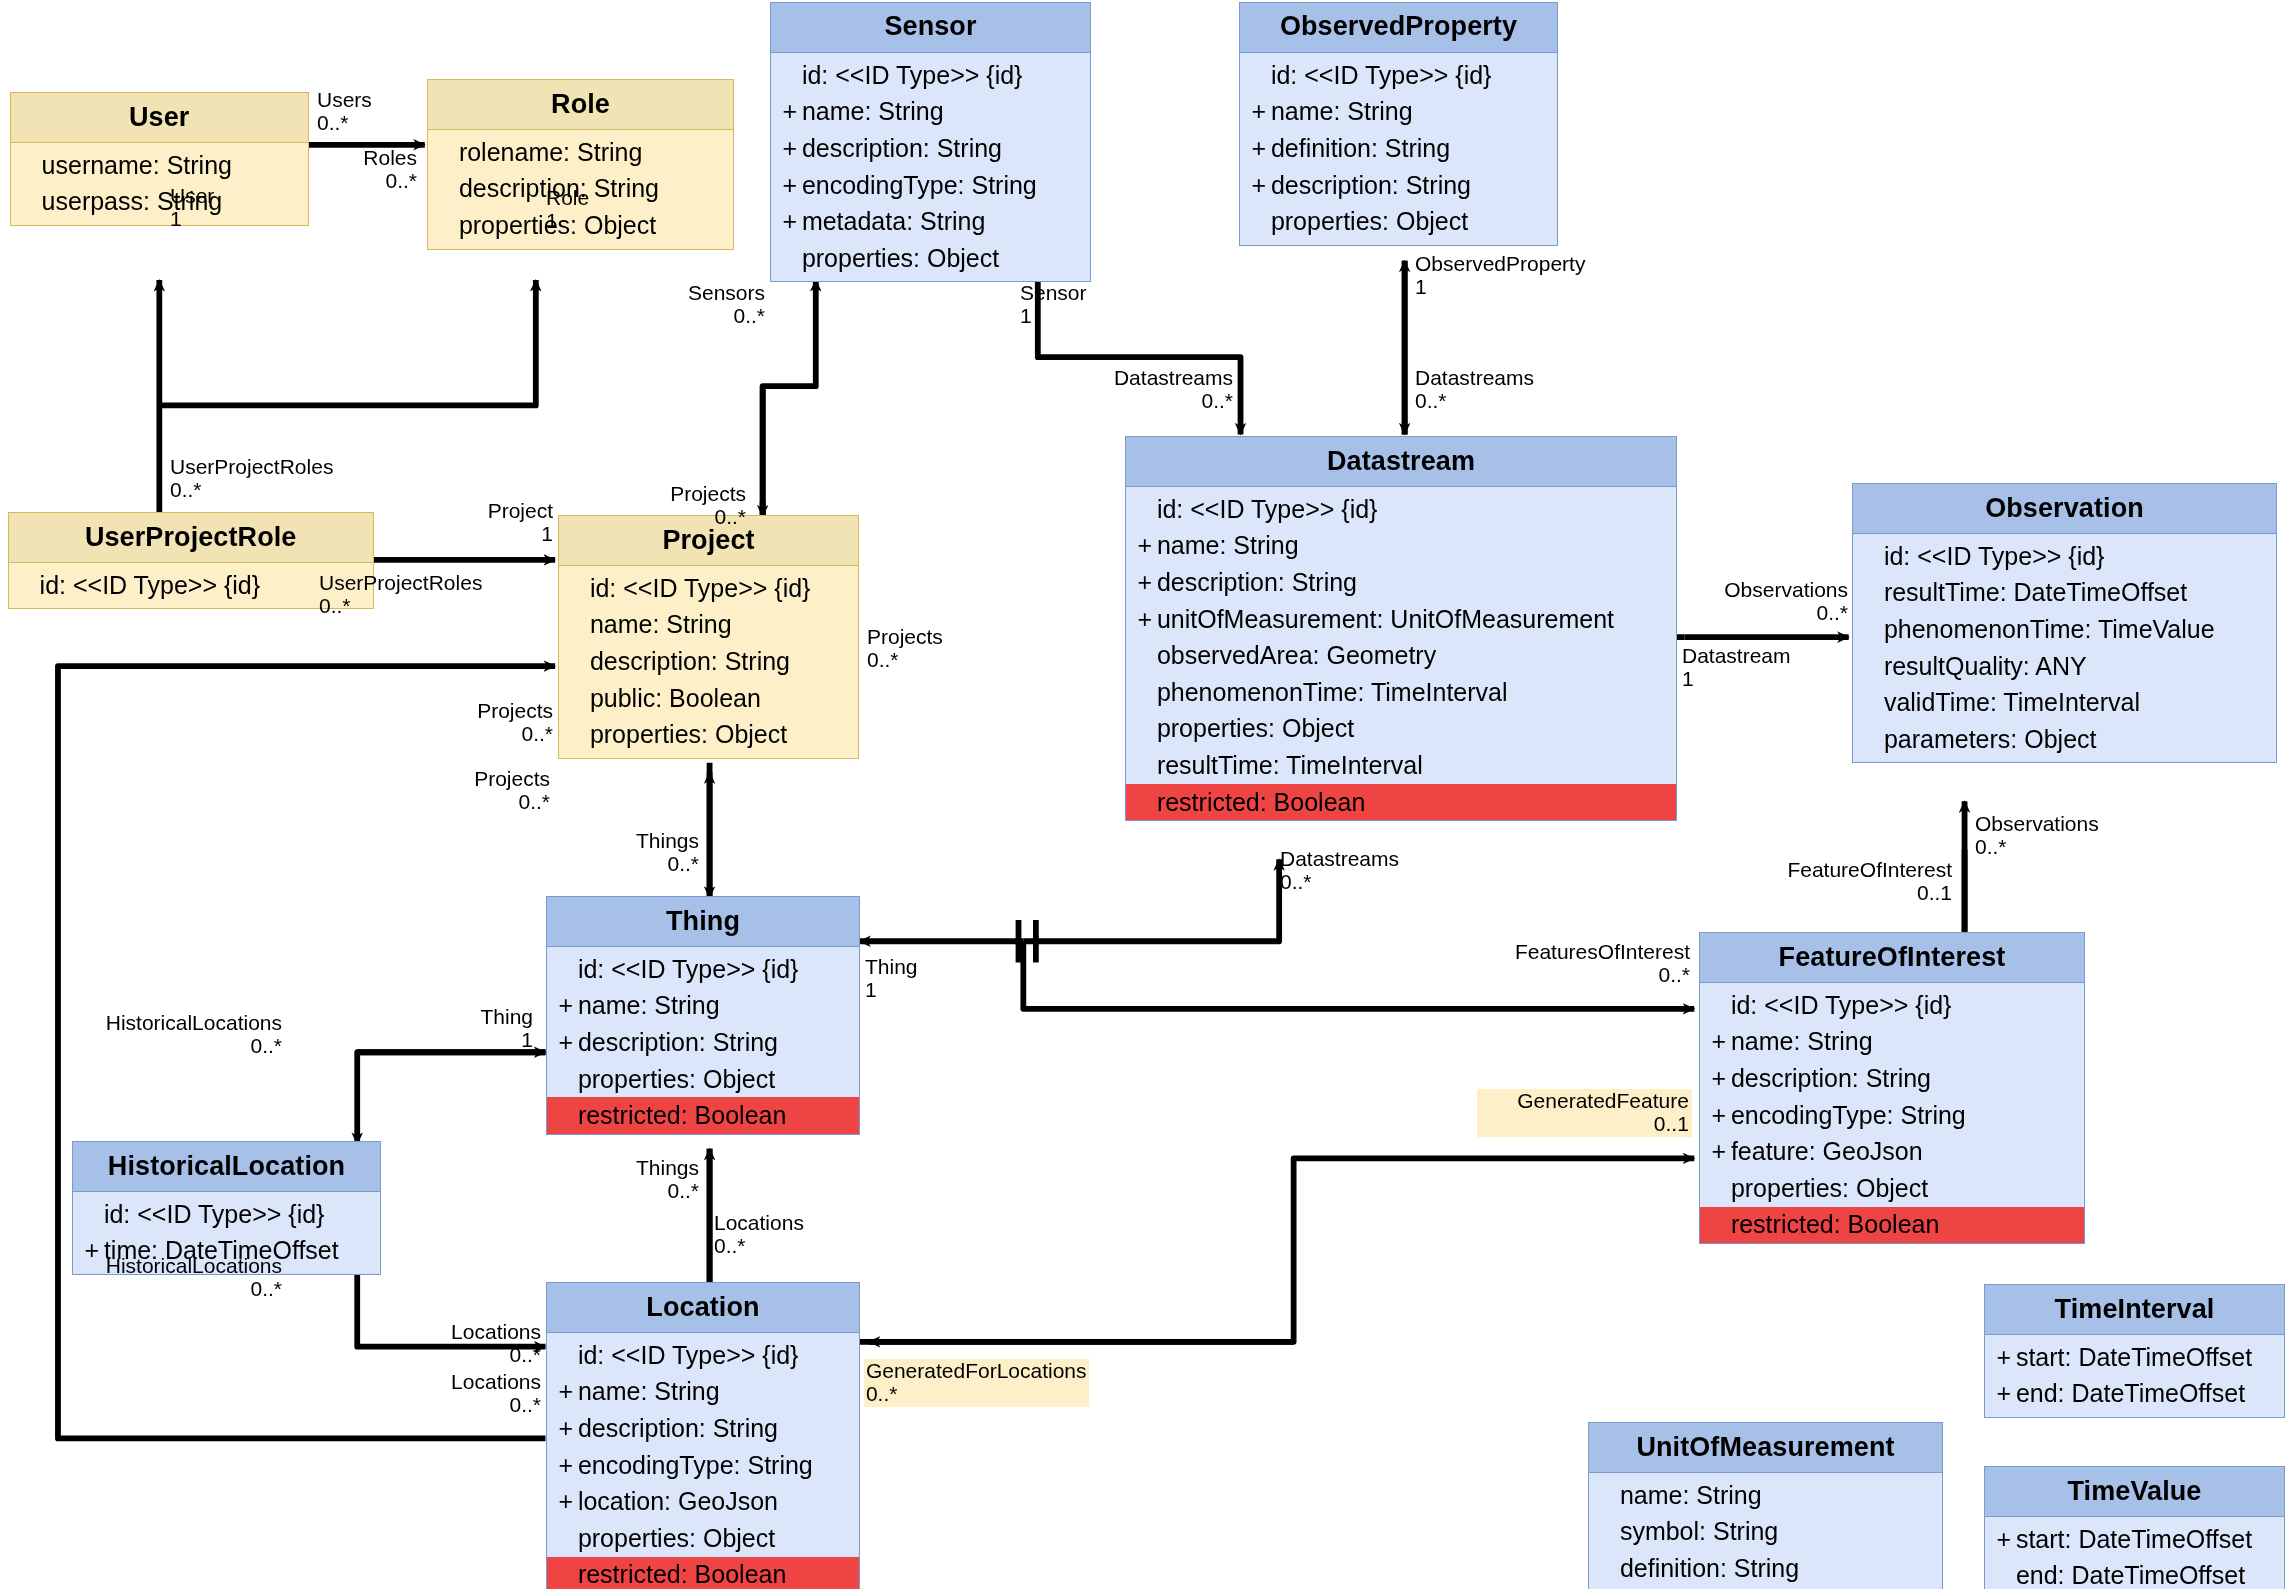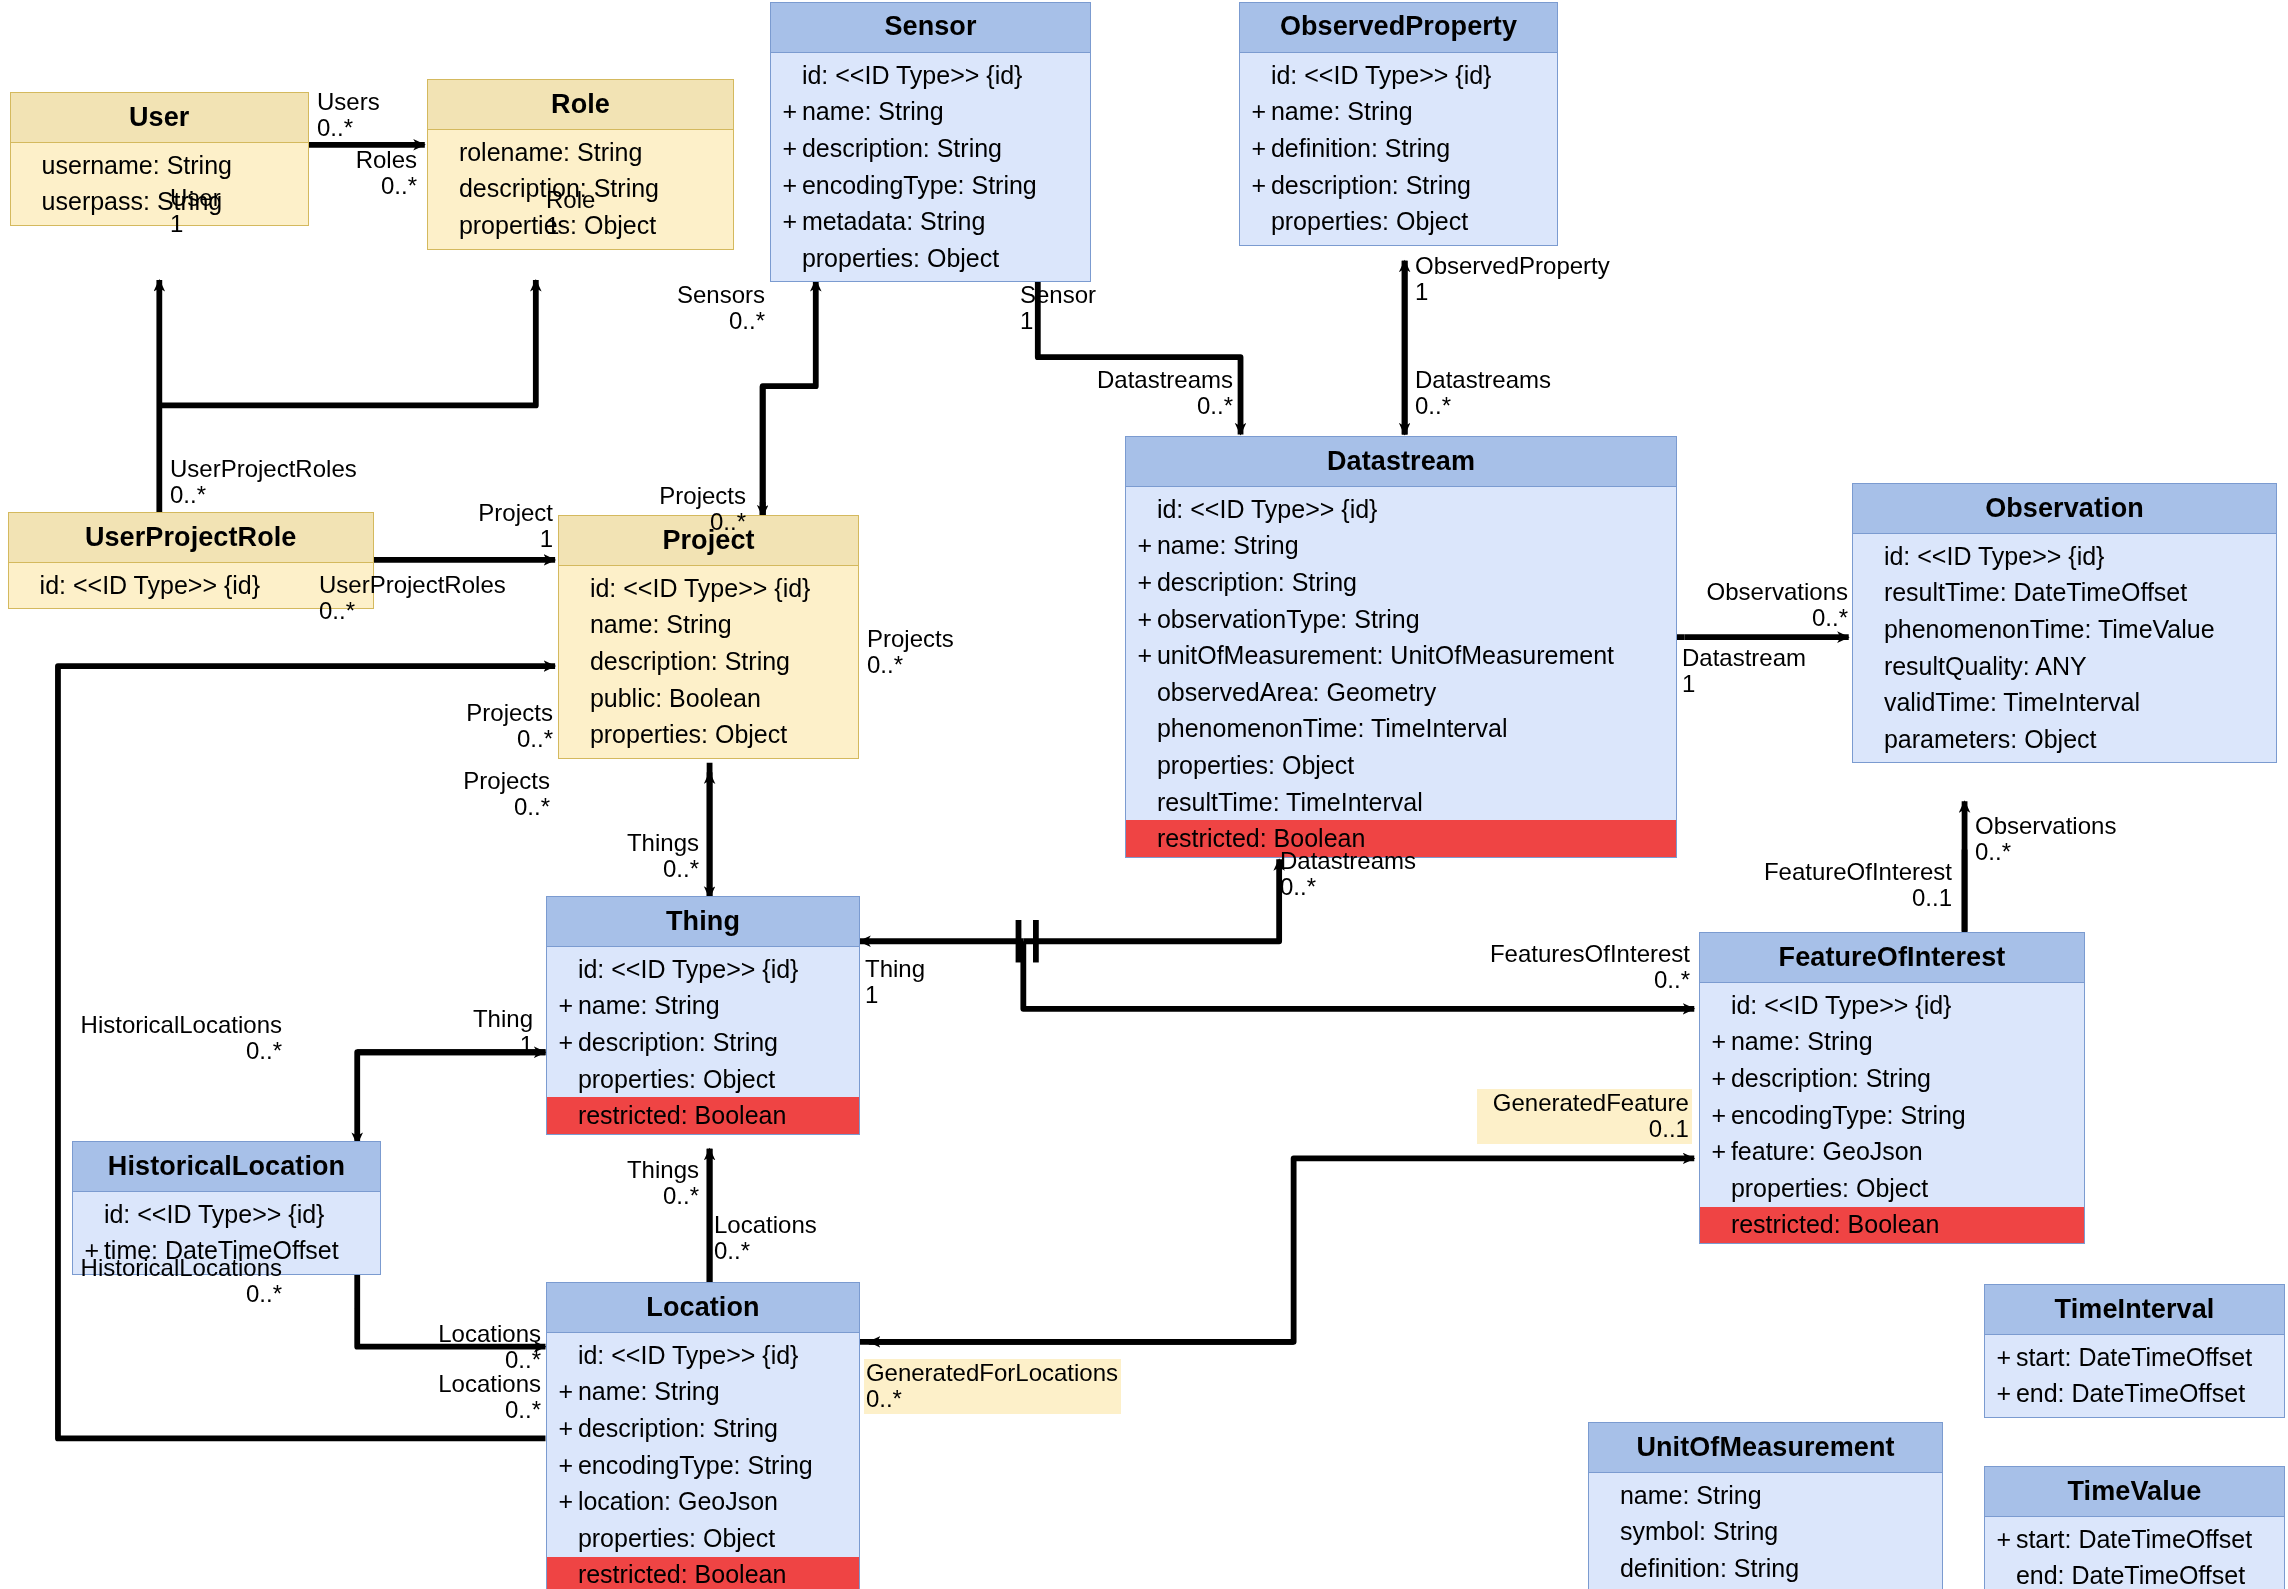--- a/index.html
+++ b/index.html
@@ -54,21 +54,21 @@
   .uml .attr.hl{
     background:#ef4444;
   }
   .uml .attr .vis{
     display:inline-block;
     width:19.3px;
   }
   
   .lbl{
     position:absolute;
-    font-size:24px;
+    font-size:21px;
     line-height:1.08;
     color:#000;
     white-space:nowrap;
     z-index:7;
   }
   .lbl.r{ text-align:right; }
   .lbl.hlbg{ background:#fdf0c9; padding:1px 2.9px 1.9px 1.9px;}
   
   #wires{
     position:absolute;
@@ -202,21 +202,20 @@
       <div class="attr"><span class="vis"></span><span>properties: Object</span></div>
     </div>
   </div>
 
   <div class="uml" style="left:1125px;top:436px;width:552px;">
     <div class="title">Datastream</div>
     <div class="attrs" style="padding-bottom:0;">
       <div class="attr"><span class="vis"></span><span>id: &lt;&lt;ID Type&gt;&gt; {id}</span></div>
       <div class="attr"><span class="vis">+</span><span>name: String</span></div>
       <div class="attr"><span class="vis">+</span><span>description: String</span></div>
-      <div class="attr"><span class="vis">+</span><span>observationType: String</span></div>
       <div class="attr"><span class="vis">+</span><span>unitOfMeasurement: UnitOfMeasurement</span></div>
       <div class="attr"><span class="vis"></span><span>observedArea: Geometry</span></div>
       <div class="attr"><span class="vis"></span><span>phenomenonTime: TimeInterval</span></div>
       <div class="attr"><span class="vis"></span><span>properties: Object</span></div>
       <div class="attr"><span class="vis"></span><span>resultTime: TimeInterval</span></div>
       <div class="attr hl"><span class="vis"></span><span>restricted: Boolean</span></div>
     </div>
   </div>
 
   <div class="uml" style="left:1852px;top:483px;width:425px;">

